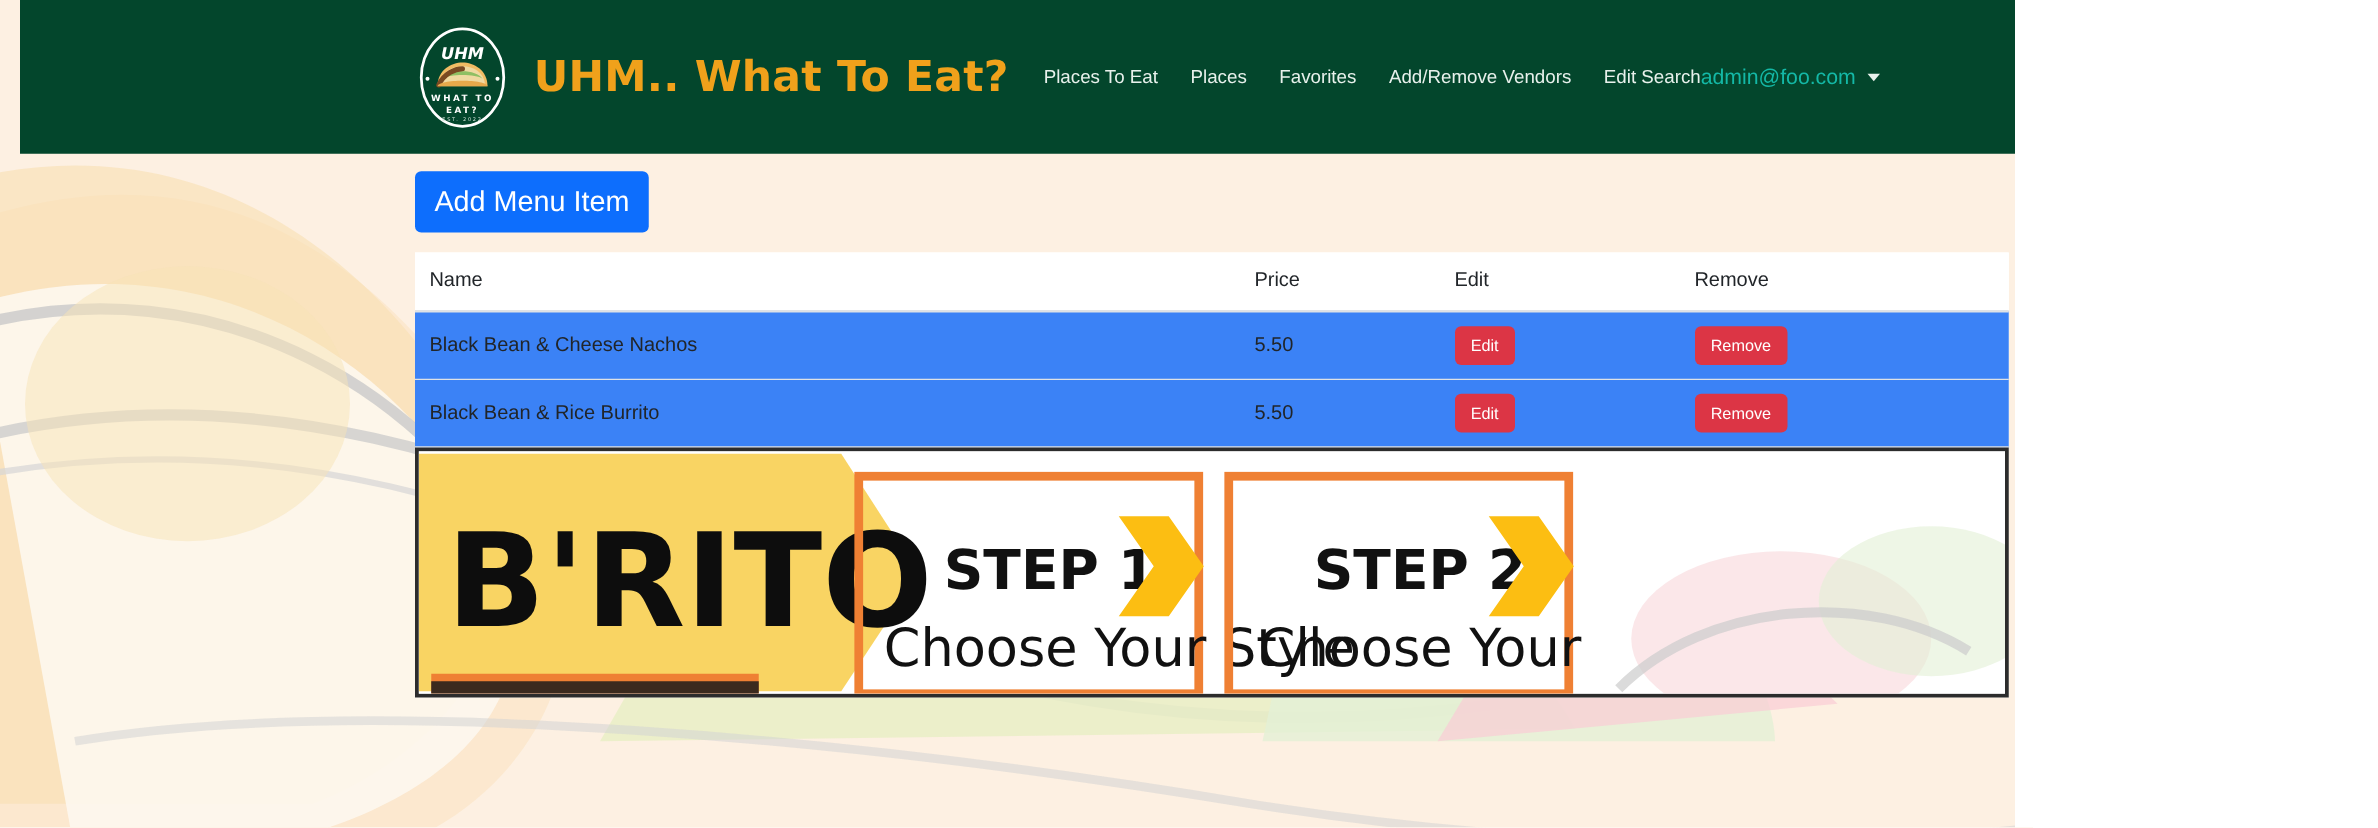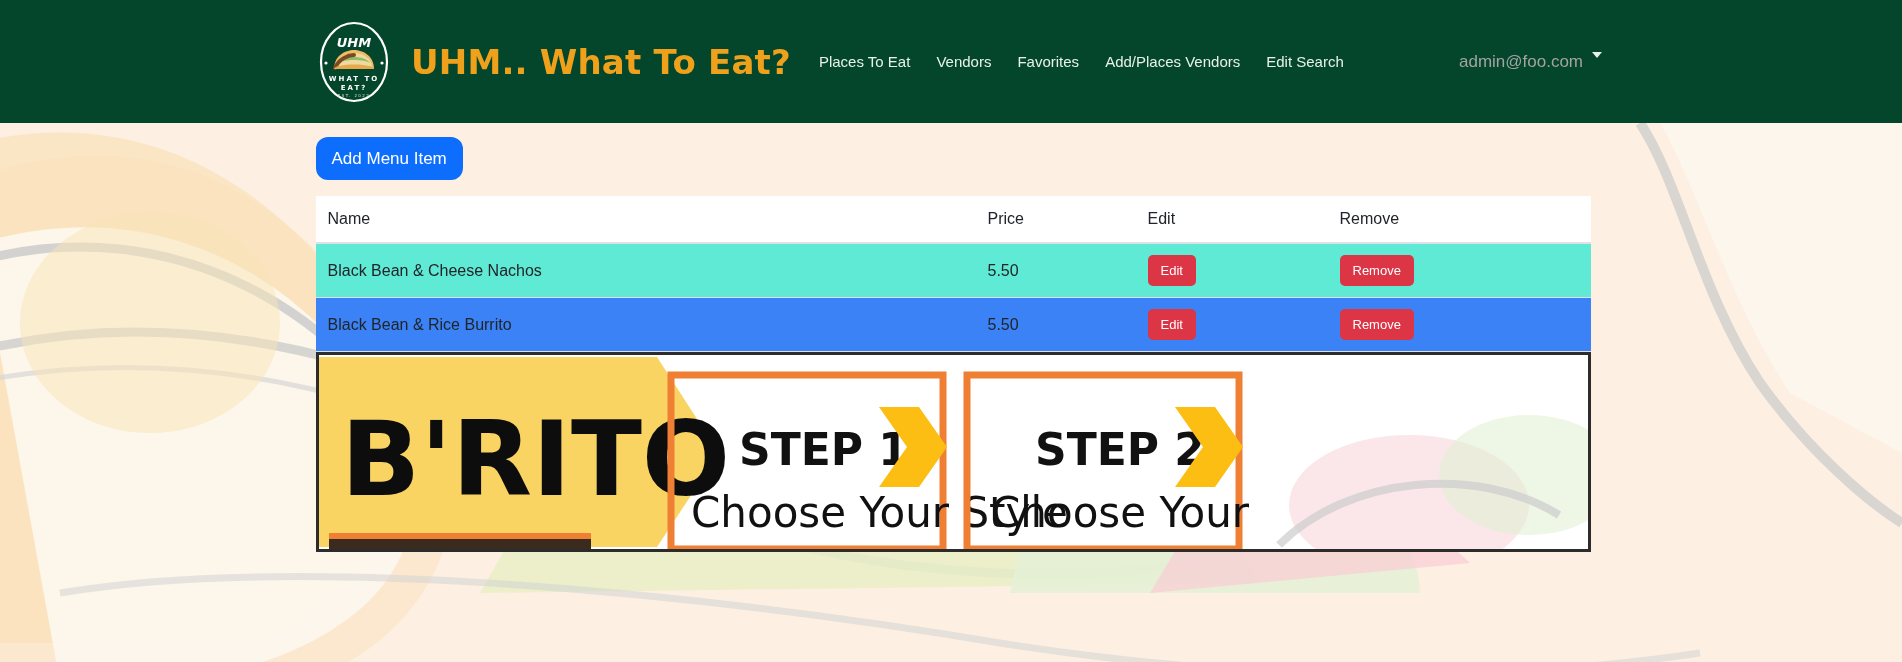--- a/index.html
+++ b/index.html
@@ -7,23 +7,24 @@
   html, body {
     margin: 0; padding: 0;
     width: 1902px; height: 662px;
     overflow: hidden;
     font-family: "Liberation Sans", sans-serif;
   }
 
   
   #page {
     position: relative;
-    width: 1902px; height: 662px;
+    width: 1612px; height: 662px;
     background: #fdf0e2;
     overflow: hidden;
+    padding-left: 16px;
   }
   .bg-art {
     position: absolute;
     top: 123px; left: 0;
     width: 1902px; height: 539px;
     pointer-events: none;
     z-index: 0;
   }
 
   
@@ -65,22 +66,23 @@
     color: #e8f1ec;
     font-size: 15px;
     text-decoration: none;
     white-space: nowrap;
     cursor: pointer;
   }
   .nav-right {
     margin-left: auto;
     margin-right: 300px;
     display: flex;
+    align-items: center;
     gap: 6px;
-    color: #a3a3a3;
+    color: #14b8a6;
     font-size: 17px;
     cursor: pointer;
     white-space: nowrap;
   }
   .caret {
     width: 0; height: 0;
     border-left: 5px solid transparent;
     border-right: 5px solid transparent;
     border-top: 6px solid #e8f1ec;
     display: inline-block;
@@ -118,25 +120,24 @@
     display: inline-block;
     border: none;
     border-radius: 5px;
     color: #fff;
     cursor: pointer;
     font-family: "Liberation Sans", sans-serif;
     line-height: 1;
   }
   .btn-primary {
     background: #0d6efd;
-    font-size: 17px;
+    font-size: 23px;
     padding: 13px 16px;
     margin-top: 14px;
     margin-bottom: 16px;
-    border-radius: 12px;
   }
   .btn-danger {
     background: #dc3545;
     font-size: 13px;
     padding: 9px 13px;
     border-radius: 5px;
   }
 
   table.menu-table {
     width: 1275px;
@@ -150,21 +151,21 @@
     font-weight: 400;
     padding: 14px 12px;
     border-bottom: 2px solid #dee2e6;
     background: #fff;
   }
   table.menu-table td {
     padding: 11px 12px;
     border-bottom: 1px solid #dee2e6;
     vertical-align: middle;
   }
-  table.menu-table tbody tr.odd td { background: #5eead4; }
+  table.menu-table tbody tr.odd td { background: #3b82f6; }
   table.menu-table tbody tr.even td { background: #3b82f6; }
   .col-name   { width: 660px; }
   .col-price  { width: 160px; }
   .col-edit   { width: 192px; }
   .col-remove { width: 263px; }
 
   .menu-heading {
     text-align: center;
     font-family: "DejaVu Sans", sans-serif;
     font-size: 33px;
@@ -230,23 +231,23 @@
           <text x="41" y="60" text-anchor="middle" font-family="DejaVu Sans, sans-serif" font-size="7" font-weight="700" letter-spacing="2" fill="#ffffff">WHAT TO</text>
           <text x="41" y="69" text-anchor="middle" font-family="DejaVu Sans, sans-serif" font-size="7" font-weight="700" letter-spacing="2" fill="#ffffff">EAT?</text>
           <text x="41" y="76" text-anchor="middle" font-family="DejaVu Sans, sans-serif" font-size="4" letter-spacing="1.4" fill="#cfe0d6">EST. 2022</text>
         </svg>
       </div>
       <div class="brand-title">UHM.. What To Eat?</div>
     </div>
 
     <nav class="nav-links">
       <a class="nav-link">Places To Eat</a>
-      <a class="nav-link">Vendors</a>
+      <a class="nav-link">Places</a>
       <a class="nav-link">Favorites</a>
-      <a class="nav-link">Add/Places Vendors</a>
+      <a class="nav-link">Add/Remove Vendors</a>
       <a class="nav-link">Edit Search</a>
     </nav>
 
     <div class="nav-right">
       <span>admin@foo.com</span>
       <span class="caret"></span>
     </div>
   </div>
 
   <div class="content">

